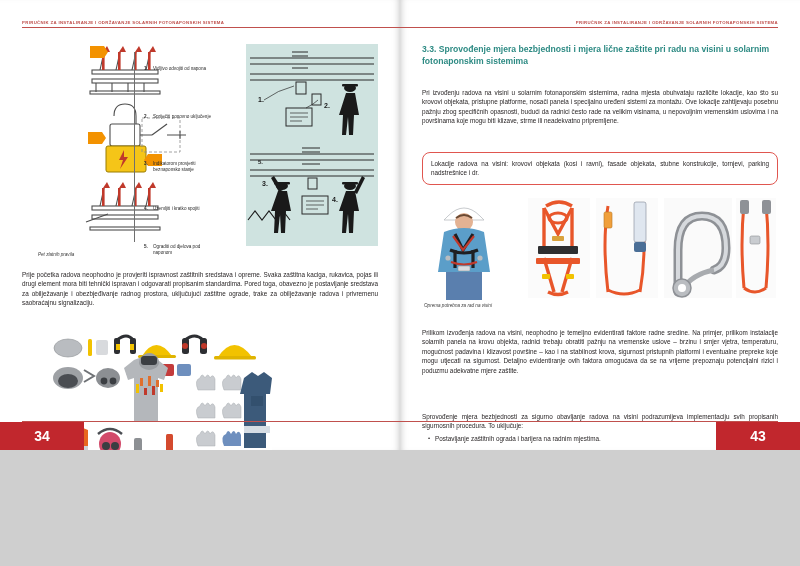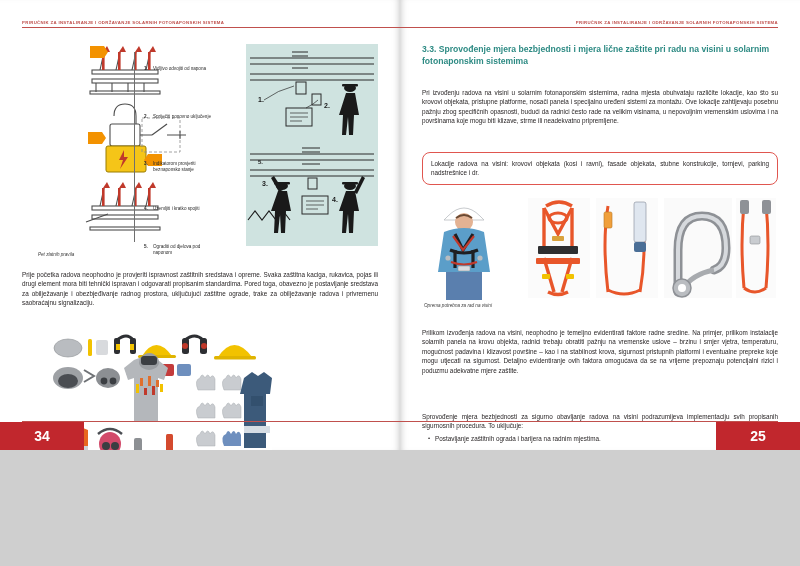--- a/index.html
+++ b/index.html
@@ -522,16 +522,16 @@
     <p class="body-text p-r3">Sprovođenje mjera bezbjednosti za sigurno obavljanje radova na visini podrazumijeva implementaciju svih propisanih sigurnosnih procedura. To uključuje:</p>
 
     <ul class="bullets">
       <li>Postavljanje zaštitnih ograda i barijera na radnim mjestima.</li>
       <li>Upotrebu sistema za zaštitu od pada, uključujući sigurnosne pojaseve, konopce i anker tačke.</li>
       <li>Osiguranje radnih mjesta korištenjem specijalizovane opreme za rad na visini.</li>
       <li>Redovne preglede i održavanje pristupnih sistema kako bi se osiguralo da su stabilni i sigurni.</li>
     </ul>
 
     <div class="footbar"></div>
-    <div class="folio">25</div>
+    <div class="folio">43</div>
   </div>
 
 </div>
 
 </body></html>

